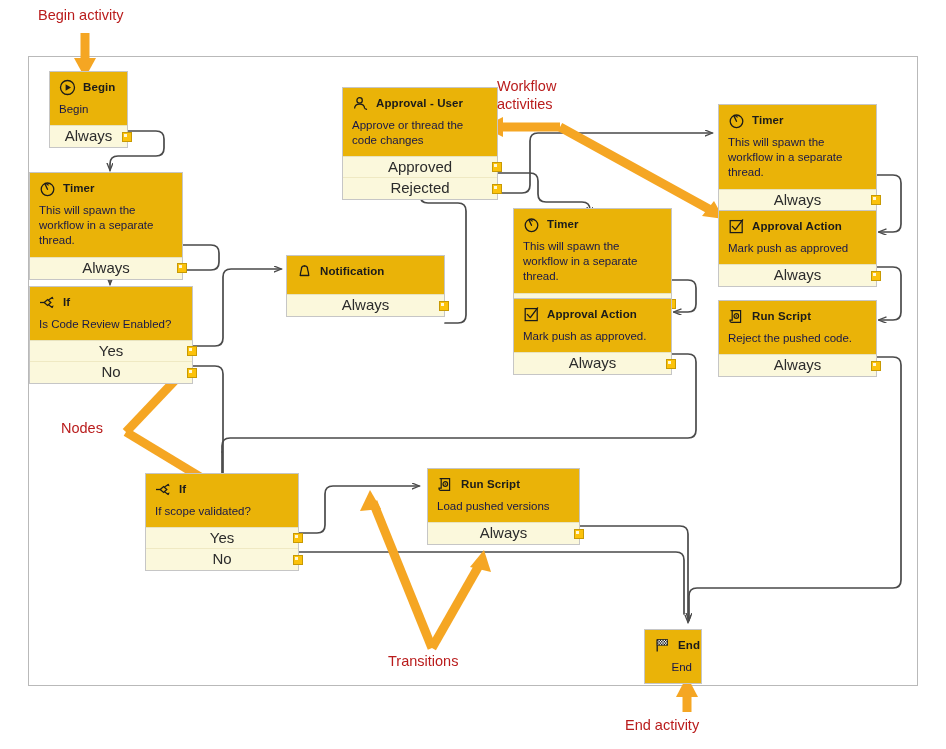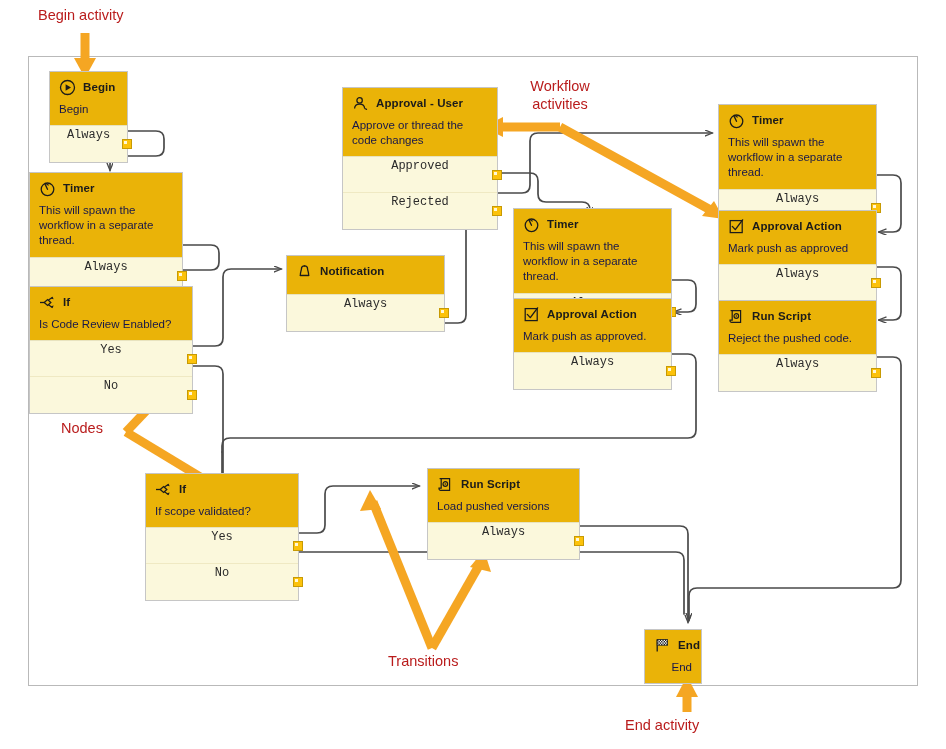--- a/index.html
+++ b/index.html
@@ -17,31 +17,31 @@
   
   .node{position:absolute;box-sizing:border-box;background:#eab308;
         border:1px solid #c6c6c6;}
   .node .body{padding:7px 9px 8px 9px;}
   .node .hdr{display:flex;align-items:center;gap:7px;margin-bottom:6px;}
   .node .hdr .ico{width:17px;height:17px;flex:0 0 17px;display:block;}
   .node .hdr .ttl{font-size:11.5px;font-weight:bold;color:#1b1b1b;line-height:1.1;
         letter-spacing:.1px;}
   .node .desc{font-size:11.5px;color:#17174a;line-height:1.32;}
   .ports{border-top:1px solid #e8e3bf;}
-  .port{position:relative;height:36px;line-height:19px;text-align:center;
-        font-size:12px;color:#2b2b2b;background:#fbf8dc;
-        border-bottom:1px solid #efe9c3;box-sizing:border-box;font-family:Liberation Mono, monospace;}
+  .port{position:relative;height:21px;line-height:19px;text-align:center;
+        font-size:15px;color:#2b2b2b;background:#fbf8dc;
+        border-bottom:1px solid #efe9c3;box-sizing:border-box;}
   .port:last-child{border-bottom:none;}
   .port .dot{position:absolute;right:-5px;top:50%;margin-top:-5px;width:10px;height:10px;
         background:#fcc20b;border:1px solid #c79a04;box-sizing:border-box;}
   .port .dot i{position:absolute;left:1px;top:1px;width:3px;height:3px;background:#fff8d8;display:block;}
 
   
   .anno{position:absolute;font-size:14.5px;color:#b91c1c;line-height:1.25;}
-  .anno.c{text-align:center;}
+  .anno.c{}
 </style>
 </head>
 <body>
 
 <div id="stage">
 
   <div id="canvas-frame"></div>
 
   <svg class="layer" viewBox="0 0 946 749">
     <defs>

